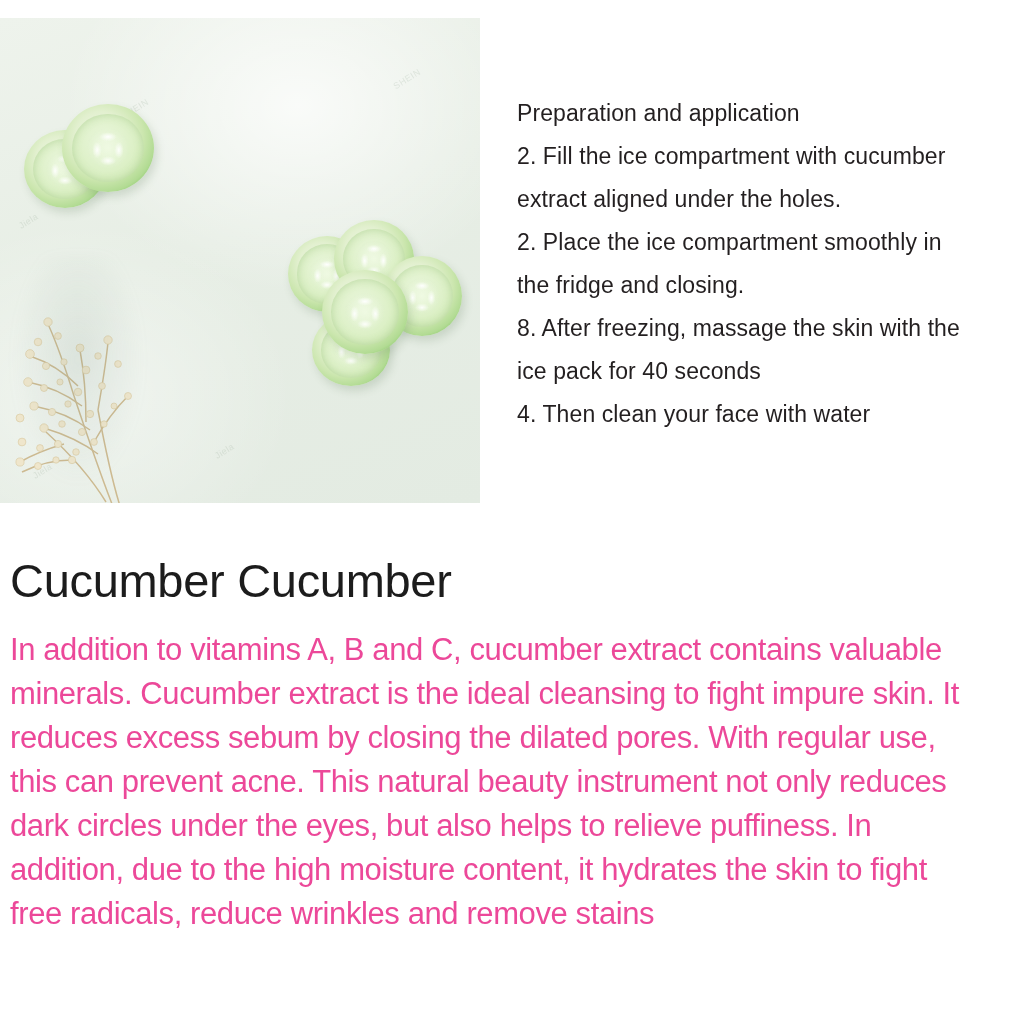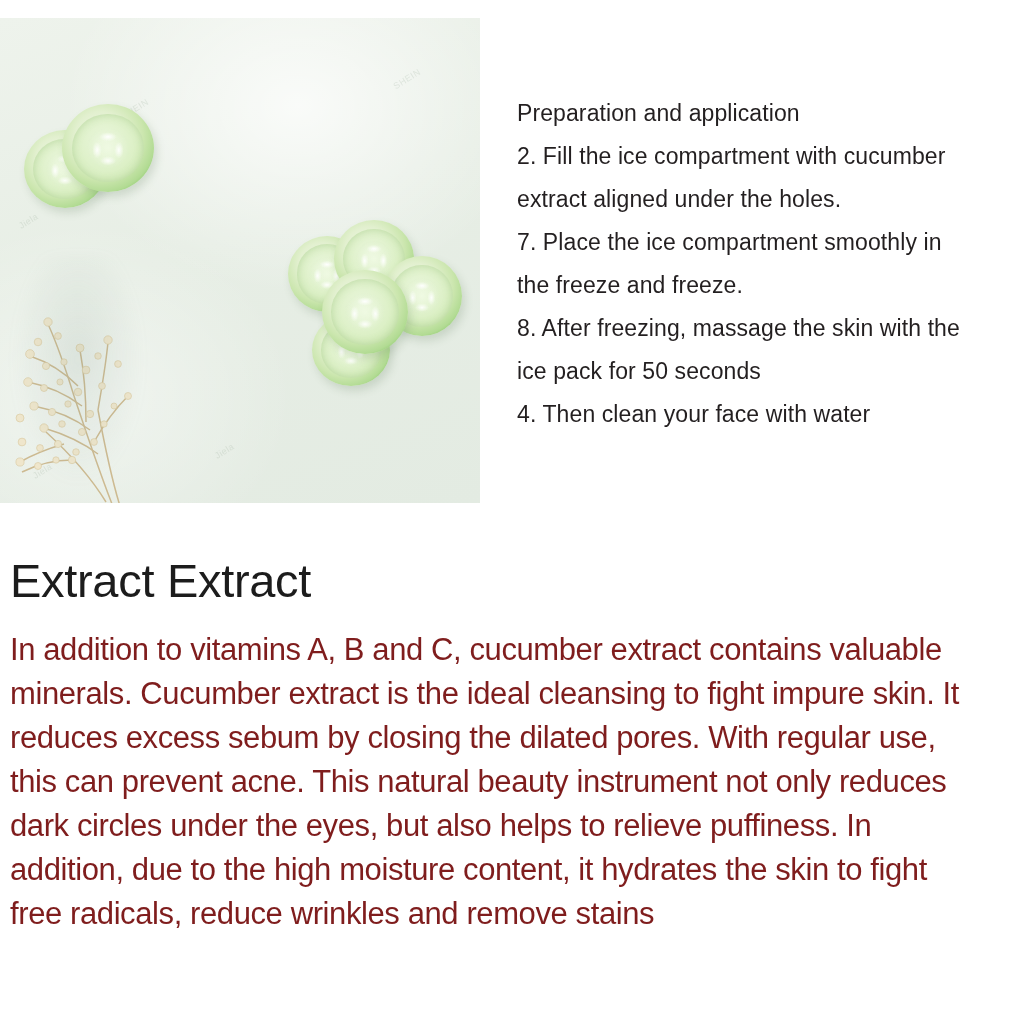--- a/index.html
+++ b/index.html
@@ -147,21 +147,21 @@
     font-size: 47px;
     line-height: 58px;
     font-weight: 300;
     color: #1c1c1c;
     letter-spacing: -0.3px;
   }
   .body-copy {
     margin: 18px 0 0 0;
     font-size: 31px;
     line-height: 44px;
-    color: #7f1d1d;
+    color: #ec4899;
     font-weight: 400;
     letter-spacing: -0.4px;
     width: 968px;
   }
 </style>
 </head>
 <body>
 
 <div class="top-section">
 
@@ -240,25 +240,25 @@
             <circle cx="120" cy="160" r="3.0"></circle>
         </g>
       </svg>
     </div>
   </div>
 
   <div class="instructions">
     <p>Preparation and application</p>
     <p>2. Fill the ice compartment with cucumber</p>
     <p>extract aligned under the holes.</p>
-    <p>7. Place the ice compartment smoothly in</p>
-    <p>the freeze and freeze.</p>
+    <p>2. Place the ice compartment smoothly in</p>
+    <p>the fridge and closing.</p>
     <p>8. After freezing, massage the skin with the</p>
-    <p>ice pack for 50 seconds</p>
+    <p>ice pack for 40 seconds</p>
     <p>4. Then clean your face with water</p>
   </div>
 
 </div>
 
 <div class="bottom-section">
-  <h1 class="section-title">Extract Extract</h1>
+  <h1 class="section-title">Cucumber Cucumber</h1>
   <p class="body-copy">In addition to vitamins A, B and C, cucumber extract contains valuable minerals. Cucumber extract is the ideal cleansing to fight impure skin. It reduces excess sebum by closing the dilated pores. With regular use, this can prevent acne. This natural beauty instrument not only reduces dark circles under the eyes, but also helps to relieve puffiness. In addition, due to the high moisture content, it hydrates the skin to fight free radicals, reduce wrinkles and remove stains</p>
 </div>
 
 </body></html>

